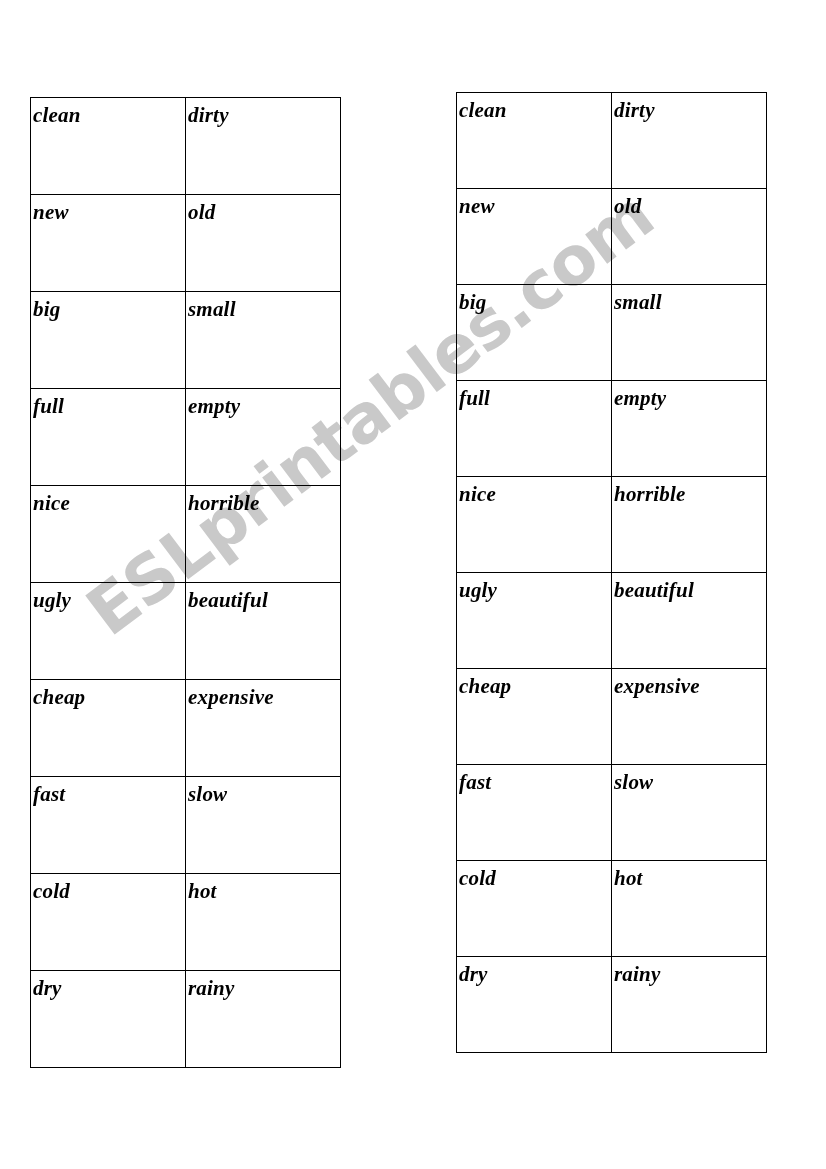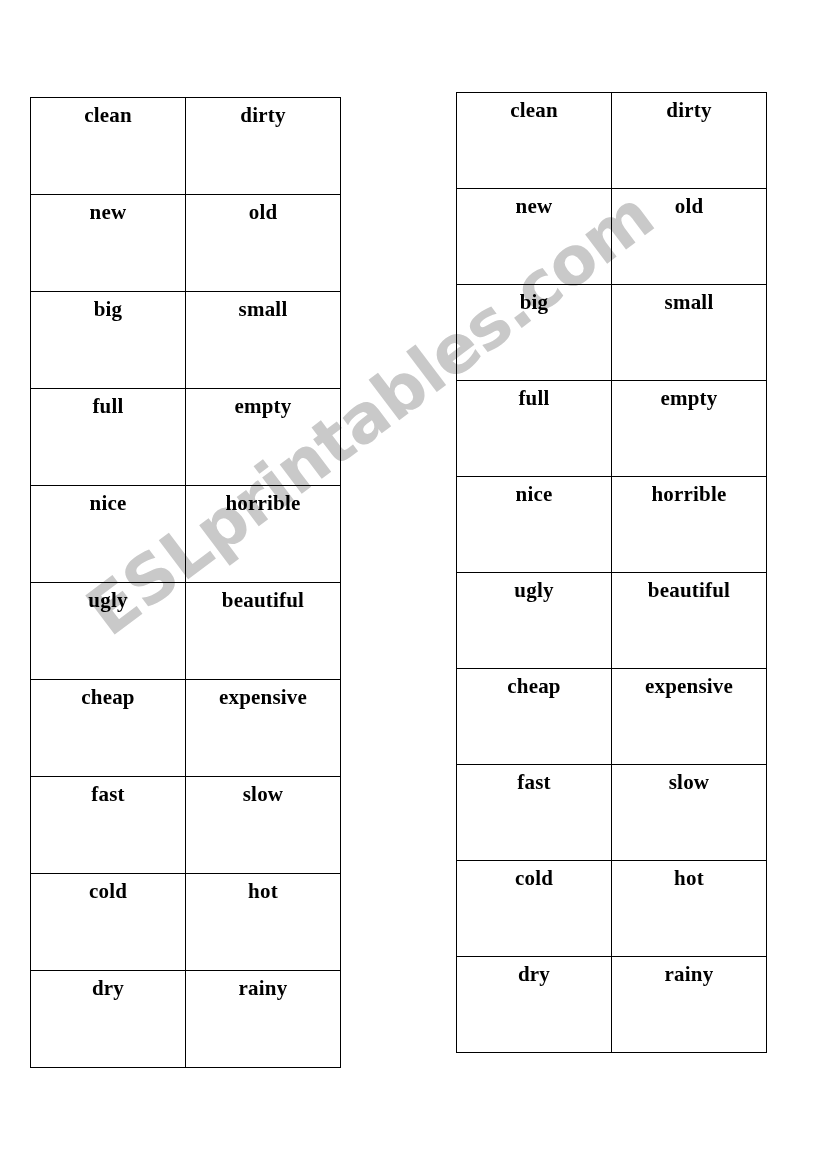--- a/index.html
+++ b/index.html
@@ -52,22 +52,22 @@
     border-collapse: collapse;
     table-layout: fixed;
     z-index: 10;
     background: transparent;
   }
 
   .card-table td {
     border: 1.6px solid #000000;
     vertical-align: top;
     padding: 4px 2px 0 2px;
-    text-align: center;
     background: transparent;
+    font-style: italic;
   }
 
   .card-word {
     display: block;
     font-family: "Liberation Serif", "DejaVu Serif", serif;
     font-weight: bold;
     font-size: 21px;
     line-height: 26px;
     color: #000000;
     letter-spacing: 0.2px;

